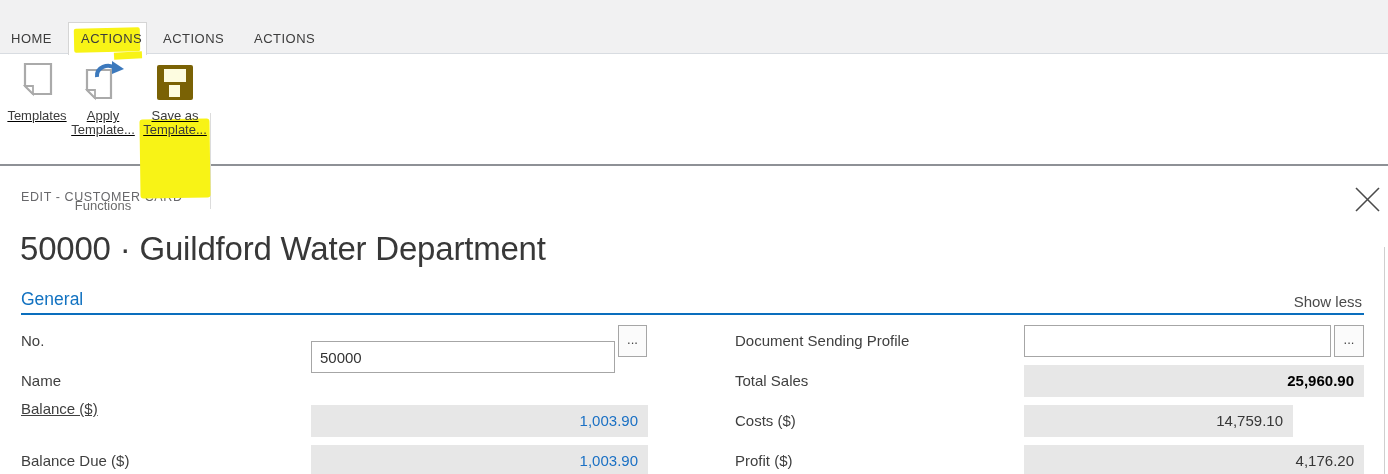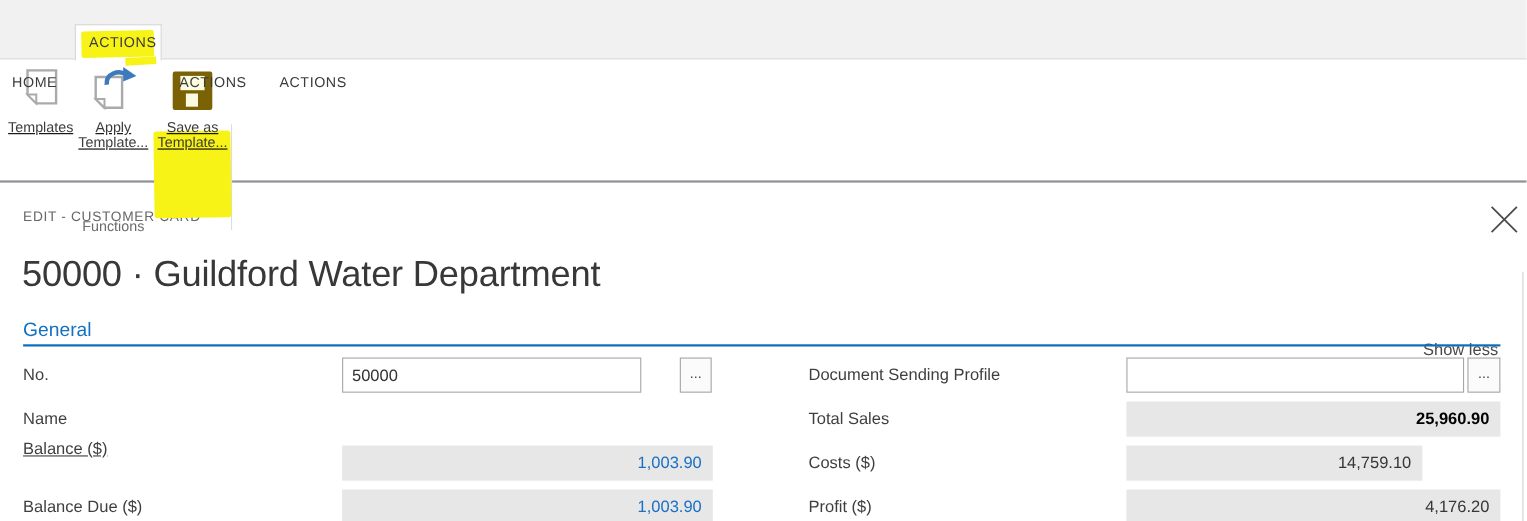--- a/index.html
+++ b/index.html
@@ -4,21 +4,21 @@
 <style>
   * { margin:0; padding:0; box-sizing:border-box; }
   html,body { width:1388px; height:474px; overflow:hidden; background:#fff;
     font-family:"Liberation Sans","DejaVu Sans",sans-serif; }
   .page { position:relative; width:1388px; height:474px; background:#fff; overflow:hidden; }
 
   
   .tabstrip { position:absolute; left:0; top:0; width:1388px; height:54px;
     background:#f1f1f2; border-bottom:1px solid #d8dce1; }
   .tab { position:absolute; top:31px; font-size:13px; letter-spacing:.5px; color:#3c3c3c;
-    cursor:pointer; z-index:3;margin-top:36px; }
+    cursor:pointer; z-index:3; }
   .tab-home { left:11px; }
   .tab-navigate { left:163px; }
   .tab-report { left:254px; }
   .active-tab-box { position:absolute; left:68px; top:22px; width:79px; height:33px;
     background:#fff; border:1px solid #d5d5d5; border-bottom:none; z-index:2; cursor:pointer; }
   .tab-actions-label { position:absolute; left:81px; top:31px; z-index:4; color:#3c3c3c;
     font-size:13px; letter-spacing:.5px; cursor:pointer; }
   .hl-tab { position:absolute; left:74px; top:28px; width:66px; height:24px;
     background:var(--highlight-yellow); transform:rotate(-1.2deg); z-index:3; border-radius:2px; }
   .hl-tab-tail { position:absolute; left:114px; top:52px; width:28px; height:7px;
@@ -43,21 +43,21 @@
     font-size:13px; color:#6b6b6b; }
   .ribbon-divider { position:absolute; left:210px; top:58px; width:1px; height:96px; background:#dcdcdc; }
 
   
   .mode-header { position:absolute; left:21px; top:190px; font-size:12.5px; letter-spacing:.6px; color:#68686b; }
   .close-btn { position:absolute; left:1351px; top:184px; width:32px; height:30px; cursor:pointer;
     display:flex; align-items:center; justify-content:center; }
   .card-title { position:absolute; left:20px; top:230px; font-size:33px; font-weight:300;
     color:#383838; letter-spacing:-0.2px; }
   .section-title { position:absolute; left:21px; top:289px; font-size:17.5px; color:var(--accent-blue); cursor:pointer; }
-  .show-toggle { position:absolute; right:26px; top:293px; font-size:15px; color:#4a4a4a; cursor:pointer;margin-top:17px; }
+  .show-toggle { position:absolute; right:26px; top:293px; font-size:15px; color:#4a4a4a; cursor:pointer; }
   .section-rule { position:absolute; left:21px; top:313px; width:1343px; height:2px; background:#0a6ebd; }
 
   .fld-label { position:absolute; height:32px; line-height:32px; font-size:15px; color:#3f3f3f; }
   .fld-input { position:absolute; height:32px; border:1px solid #a6a6a6; background:#fff;
     font-size:15px; color:#333; padding:0 8px; font-family:inherit; outline:none; }
   .fld-ro { position:absolute; height:32px; line-height:32px; background:var(--readonly-bg);
     font-size:15px; text-align:right; padding-right:10px; color:#373737; }
   .fld-ro.link { color:var(--link-blue); cursor:pointer; }
   .fld-ro.bold { font-weight:bold; color:#000; }
   .ellipsis-btn { position:absolute; height:32px; border:1px solid #a6a6a6; background:#fbfbfb;
@@ -137,21 +137,21 @@
     </svg>
   </div>
 
   <div class="card-title">50000 · Guildford Water Department</div>
 
   <div class="section-title">General</div>
   <div class="show-toggle">Show less</div>
   <div class="section-rule"></div>
 
   <div class="fld-label" style="left:21px; top:325px;">No.</div>
-  <input class="fld-input" style="left: 311px; top: 325px; width: 272px;" value="50000">
+  <input class="fld-input" style="left: 311px; top: 341px; width: 304px;" value="50000">
   <div class="ellipsis-btn" style="left:618px; top:325px; width:29px;">...</div>
 
   <div class="fld-label" style="left:21px; top:365px;">Name</div>
 
   <div class="fld-label" style="left:21px; top:393px;text-decoration:underline;">Balance ($)</div>
   <div class="fld-ro link" style="left:311px; top:405px; width:337px;">1,003.90</div>
 
   <div class="fld-label" style="left:21px; top:445px;">Balance Due ($)</div>
   <div class="fld-ro link" style="left:311px; top:445px; width:337px;">1,003.90</div>
 

